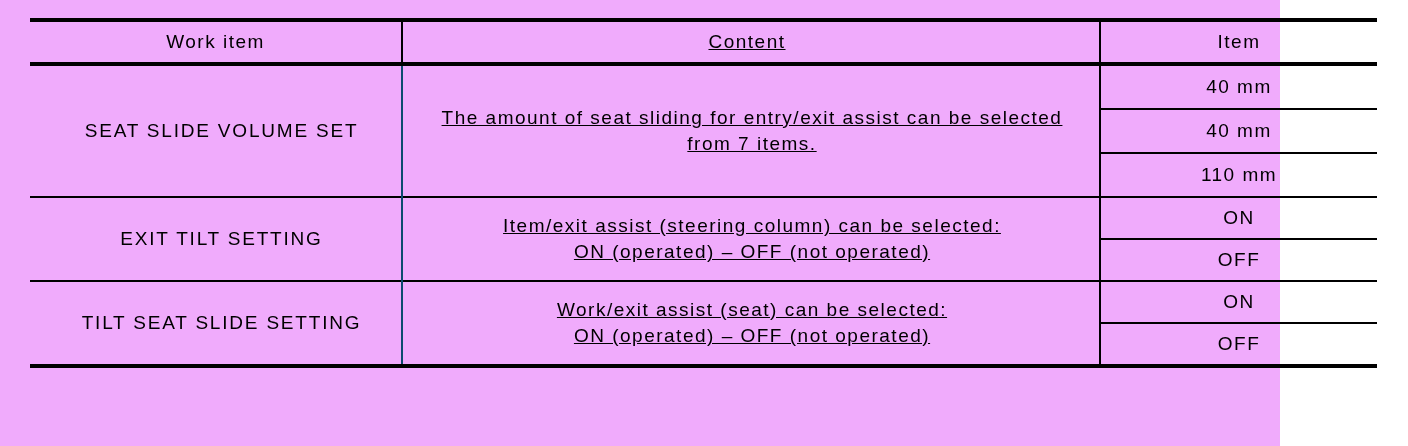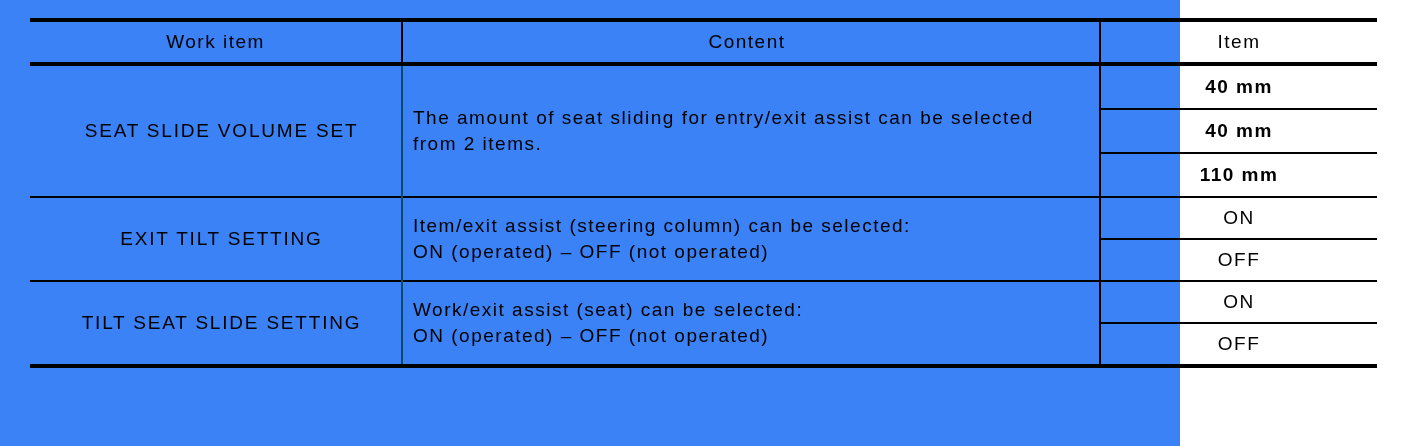--- a/index.html
+++ b/index.html
@@ -7,23 +7,23 @@
     padding: 0;
     background: #ffffff;
     width: 1408px;
     height: 446px;
     overflow: hidden;
     font-family: "Liberation Sans", sans-serif;
     color: #000000;
   }
   .page {
     position: relative;
-    width: 1180px;
+    width: 1280px;
     height: 446px;
-    background: #3b82f6;
+    background: #f0abfc;
   }
   table.spec-table {
     position: absolute;
     left: 30px;
     top: 18px;
     width: 1347px;
     border-collapse: collapse;
     table-layout: fixed;
     font-size: 19px;
     letter-spacing: 1.5px;
@@ -53,27 +53,28 @@
     border-right: 2px solid #0c4a6e;
     letter-spacing: 1.8px;
   }
   th.cell-work, th.cell-content { border-right: 2px solid #000000; }
   .cell-content {
     text-align: left;
     padding-left: 10px;
     padding-right: 8px;
     border-right: 2px solid #000000;
     line-height: 26px;
+    text-decoration: underline;
   }
   .cell-item {
     text-align: center;
     height: 40px;
   }
-  tr.sub-row-1 .cell-item { height: 42px; font-weight: bold; }
-  .content-line { line-height: 26px; }
+  tr.sub-row-1 .cell-item { height: 42px; }
+  .content-line { line-height: 26px; text-align: center; }
 </style>
 </head>
 <body>
 
 <div class="page">
   <table class="spec-table">
     <colgroup>
       <col class="col-work">
       <col class="col-content">
       <col class="col-item">
@@ -82,21 +83,21 @@
       <tr>
         <th class="cell-work" style="text-align:center; padding-left:0; letter-spacing:1.5px;">Work item</th>
         <th class="cell-content" style="text-align:center; padding-left:0;">Content</th>
         <th class="cell-item">Item</th>
       </tr>
 
       <tr class="sub-row-1">
         <td class="cell-work" rowspan="3">SEAT SLIDE VOLUME SET</td>
         <td class="cell-content" rowspan="3">
           <div class="content-line">The amount of seat sliding for entry/exit assist can be selected</div>
-          <div class="content-line">from 2 items.</div>
+          <div class="content-line">from 7 items.</div>
         </td>
         <td class="cell-item">40 mm</td>
       </tr>
       <tr class="sub-row-1">
         <td class="cell-item">40 mm</td>
       </tr>
       <tr class="sub-row-1">
         <td class="cell-item">110 mm</td>
       </tr>
 

